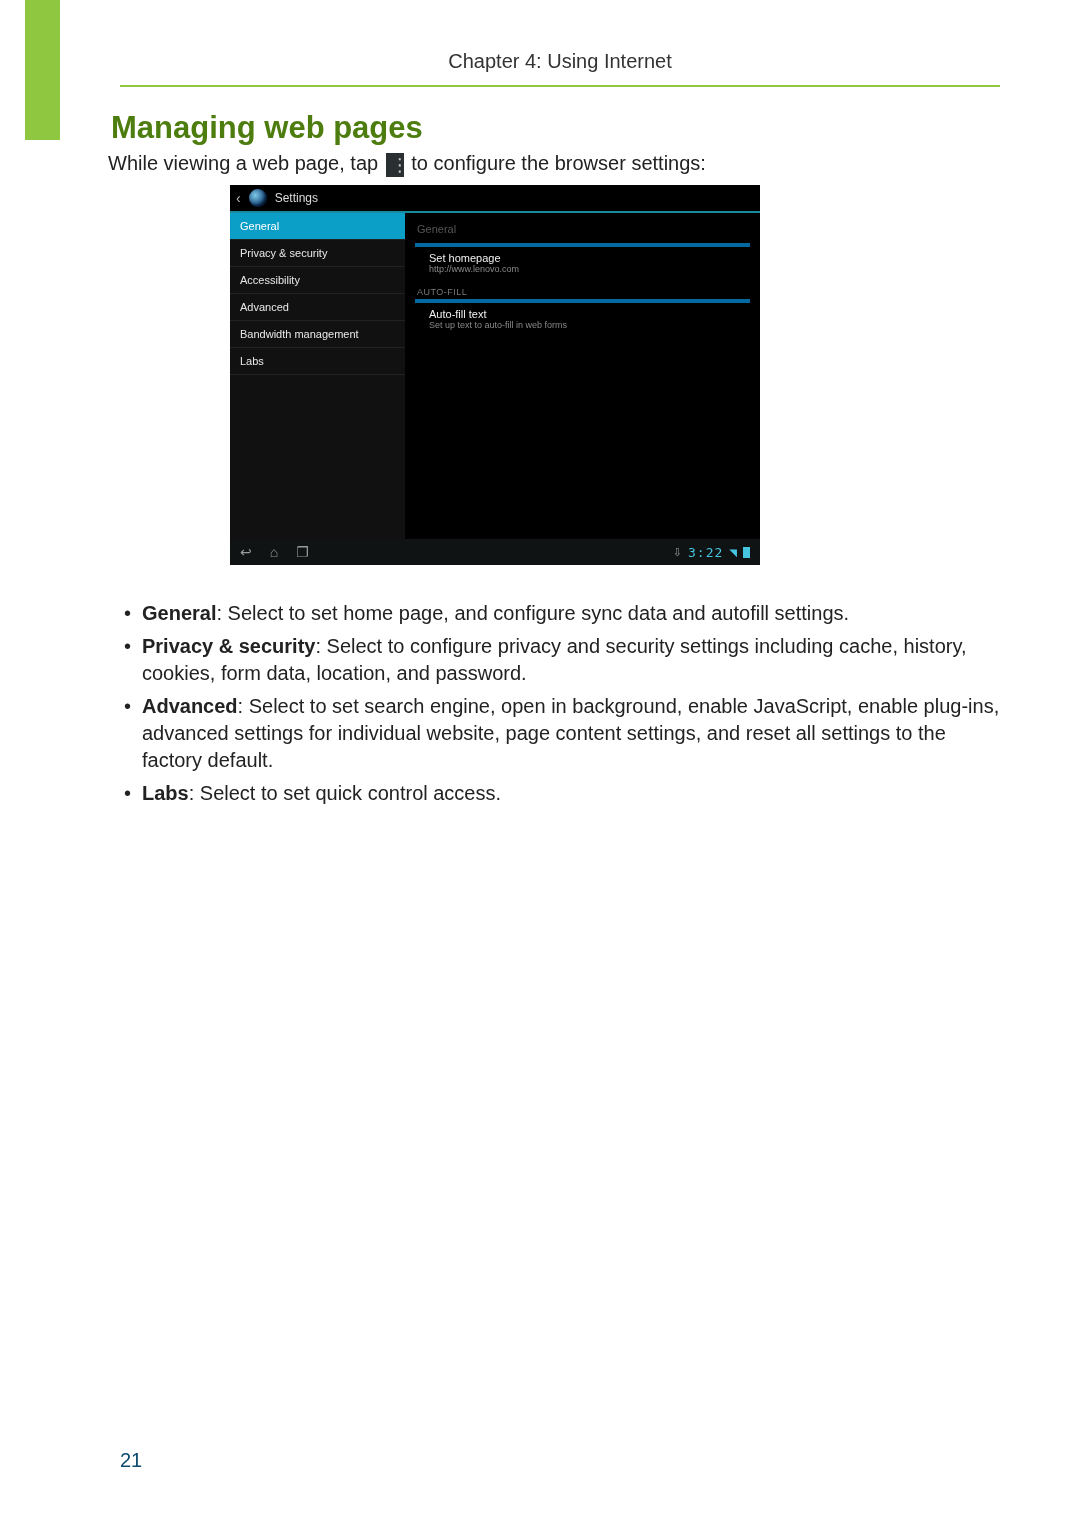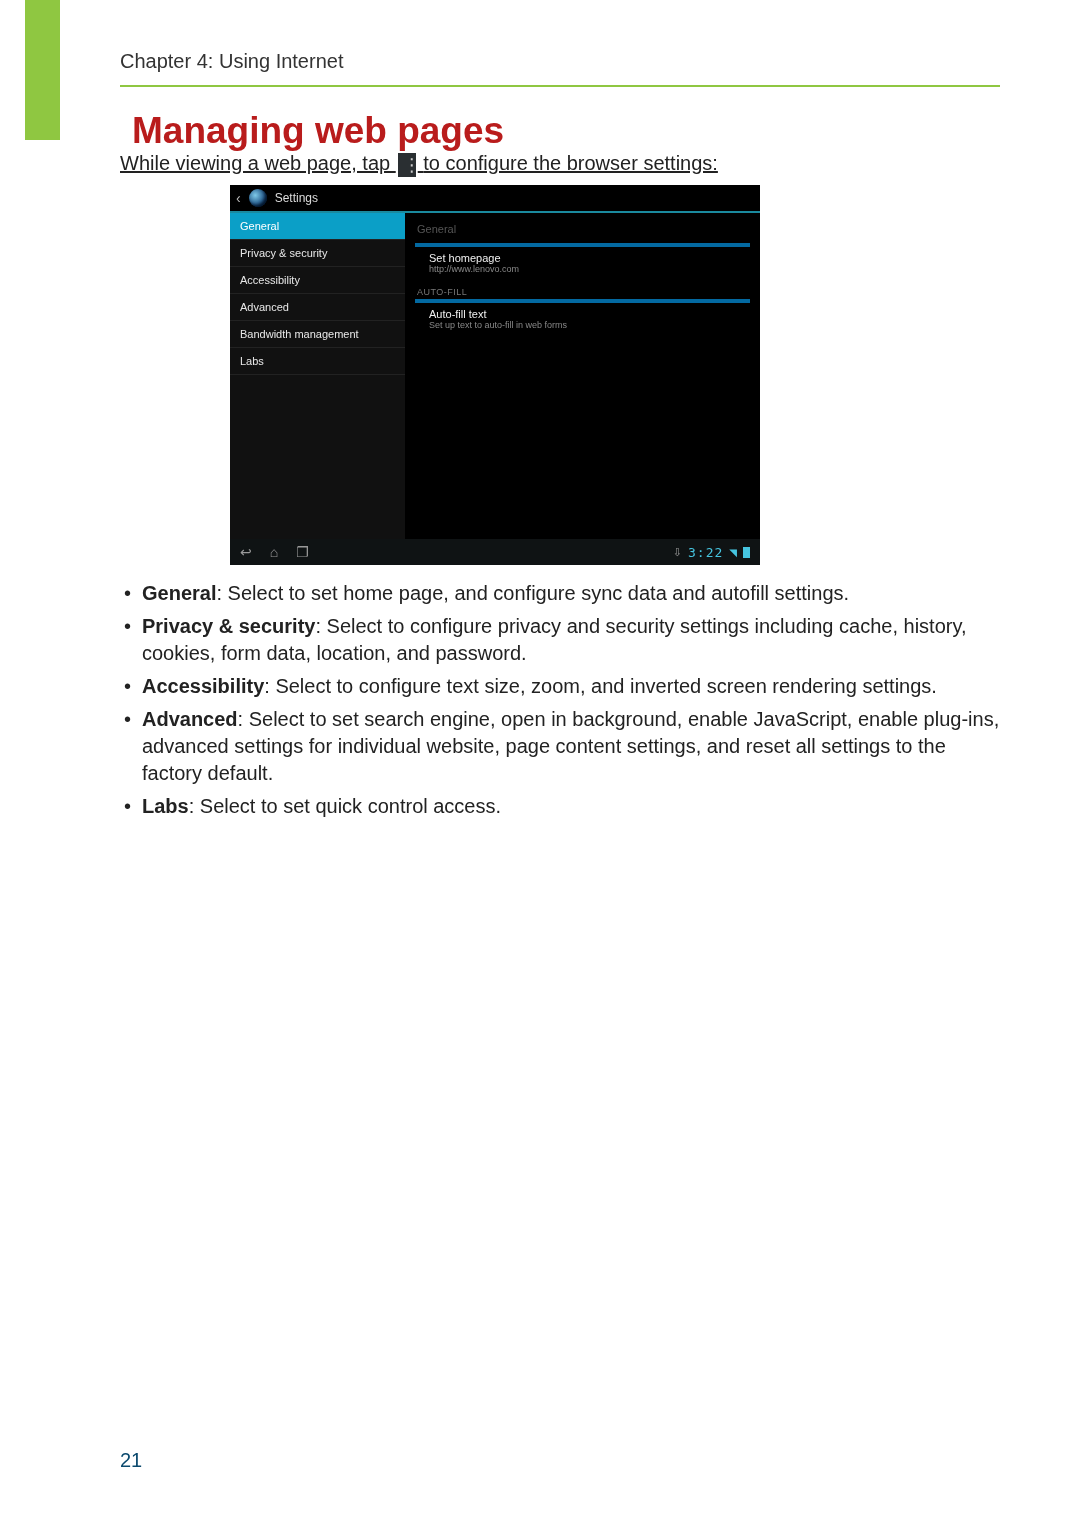--- a/index.html
+++ b/index.html
@@ -20,38 +20,38 @@
   }
   .header-row {
     position: absolute;
     top: 50px;
     left: 120px;
     right: 80px;
     font-size: 20px;
     color: #333;
     padding-bottom: 12px;
     border-bottom: 2px solid #8fc741;
+    text-align: center;
   }
   .section-title {
     position: absolute;
     top: 110px;
-    left: 132px;
-    font-size: 37px;
+    left: 111px;
+    font-size: 31px;
     font-weight: bold;
-    color: #b91c1c;
+    color: #4d7c0f;
   }
   .intro-line {
     position: absolute;
     top: 150px;
-    left: 120px;
+    left: 108px;
     right: 80px;
     font-size: 20px;
     color: #222;
     line-height: 1.3;
-    text-decoration: underline;
   }
   .menu-icon-box {
     display: inline-block;
     vertical-align: middle;
     width: 18px;
     height: 24px;
     background: #2a2f32;
     position: relative;
     margin: 0 2px;
   }
@@ -156,21 +156,21 @@
     background: #46c5e0;
   }
 
   
   .bullets {
     position: absolute;
     top: 580px;
     left: 120px;
     right: 80px;
   }
-  .bullets ul { list-style: none; }
+  .bullets ul { list-style: none; margin-top: 20px; }
   .bullets li {
     position: relative;
     padding-left: 22px;
     font-size: 20px;
     color: #222;
     line-height: 1.35;
     margin-bottom: 6px;
   }
   .bullets li::before {
     content: "•";
@@ -246,19 +246,18 @@
       <span class="sig">◥</span>
       <span class="batt"></span>
     </div>
   </div>
 </div>
 
 <div class="bullets">
   <ul>
     <li><b>General</b><span>: Select to set home page, and configure sync data and autofill settings.</span></li>
     <li><b>Privacy &amp; security</b><span>: Select to configure privacy and security settings including cache, history, cookies, form data, location, and password.</span></li>
-    <li><b>Accessibility</b><span>: Select to configure text size, zoom, and inverted screen rendering settings.</span></li>
     <li><b>Advanced</b><span>: Select to set search engine, open in background, enable JavaScript, enable plug-ins, advanced settings for individual website, page content settings, and reset all settings to the factory default.</span></li>
     <li><b>Labs</b><span>: Select to set quick control access.</span></li>
   </ul>
 </div>
 
 <div class="page-num">21</div>
 
 </body></html>

